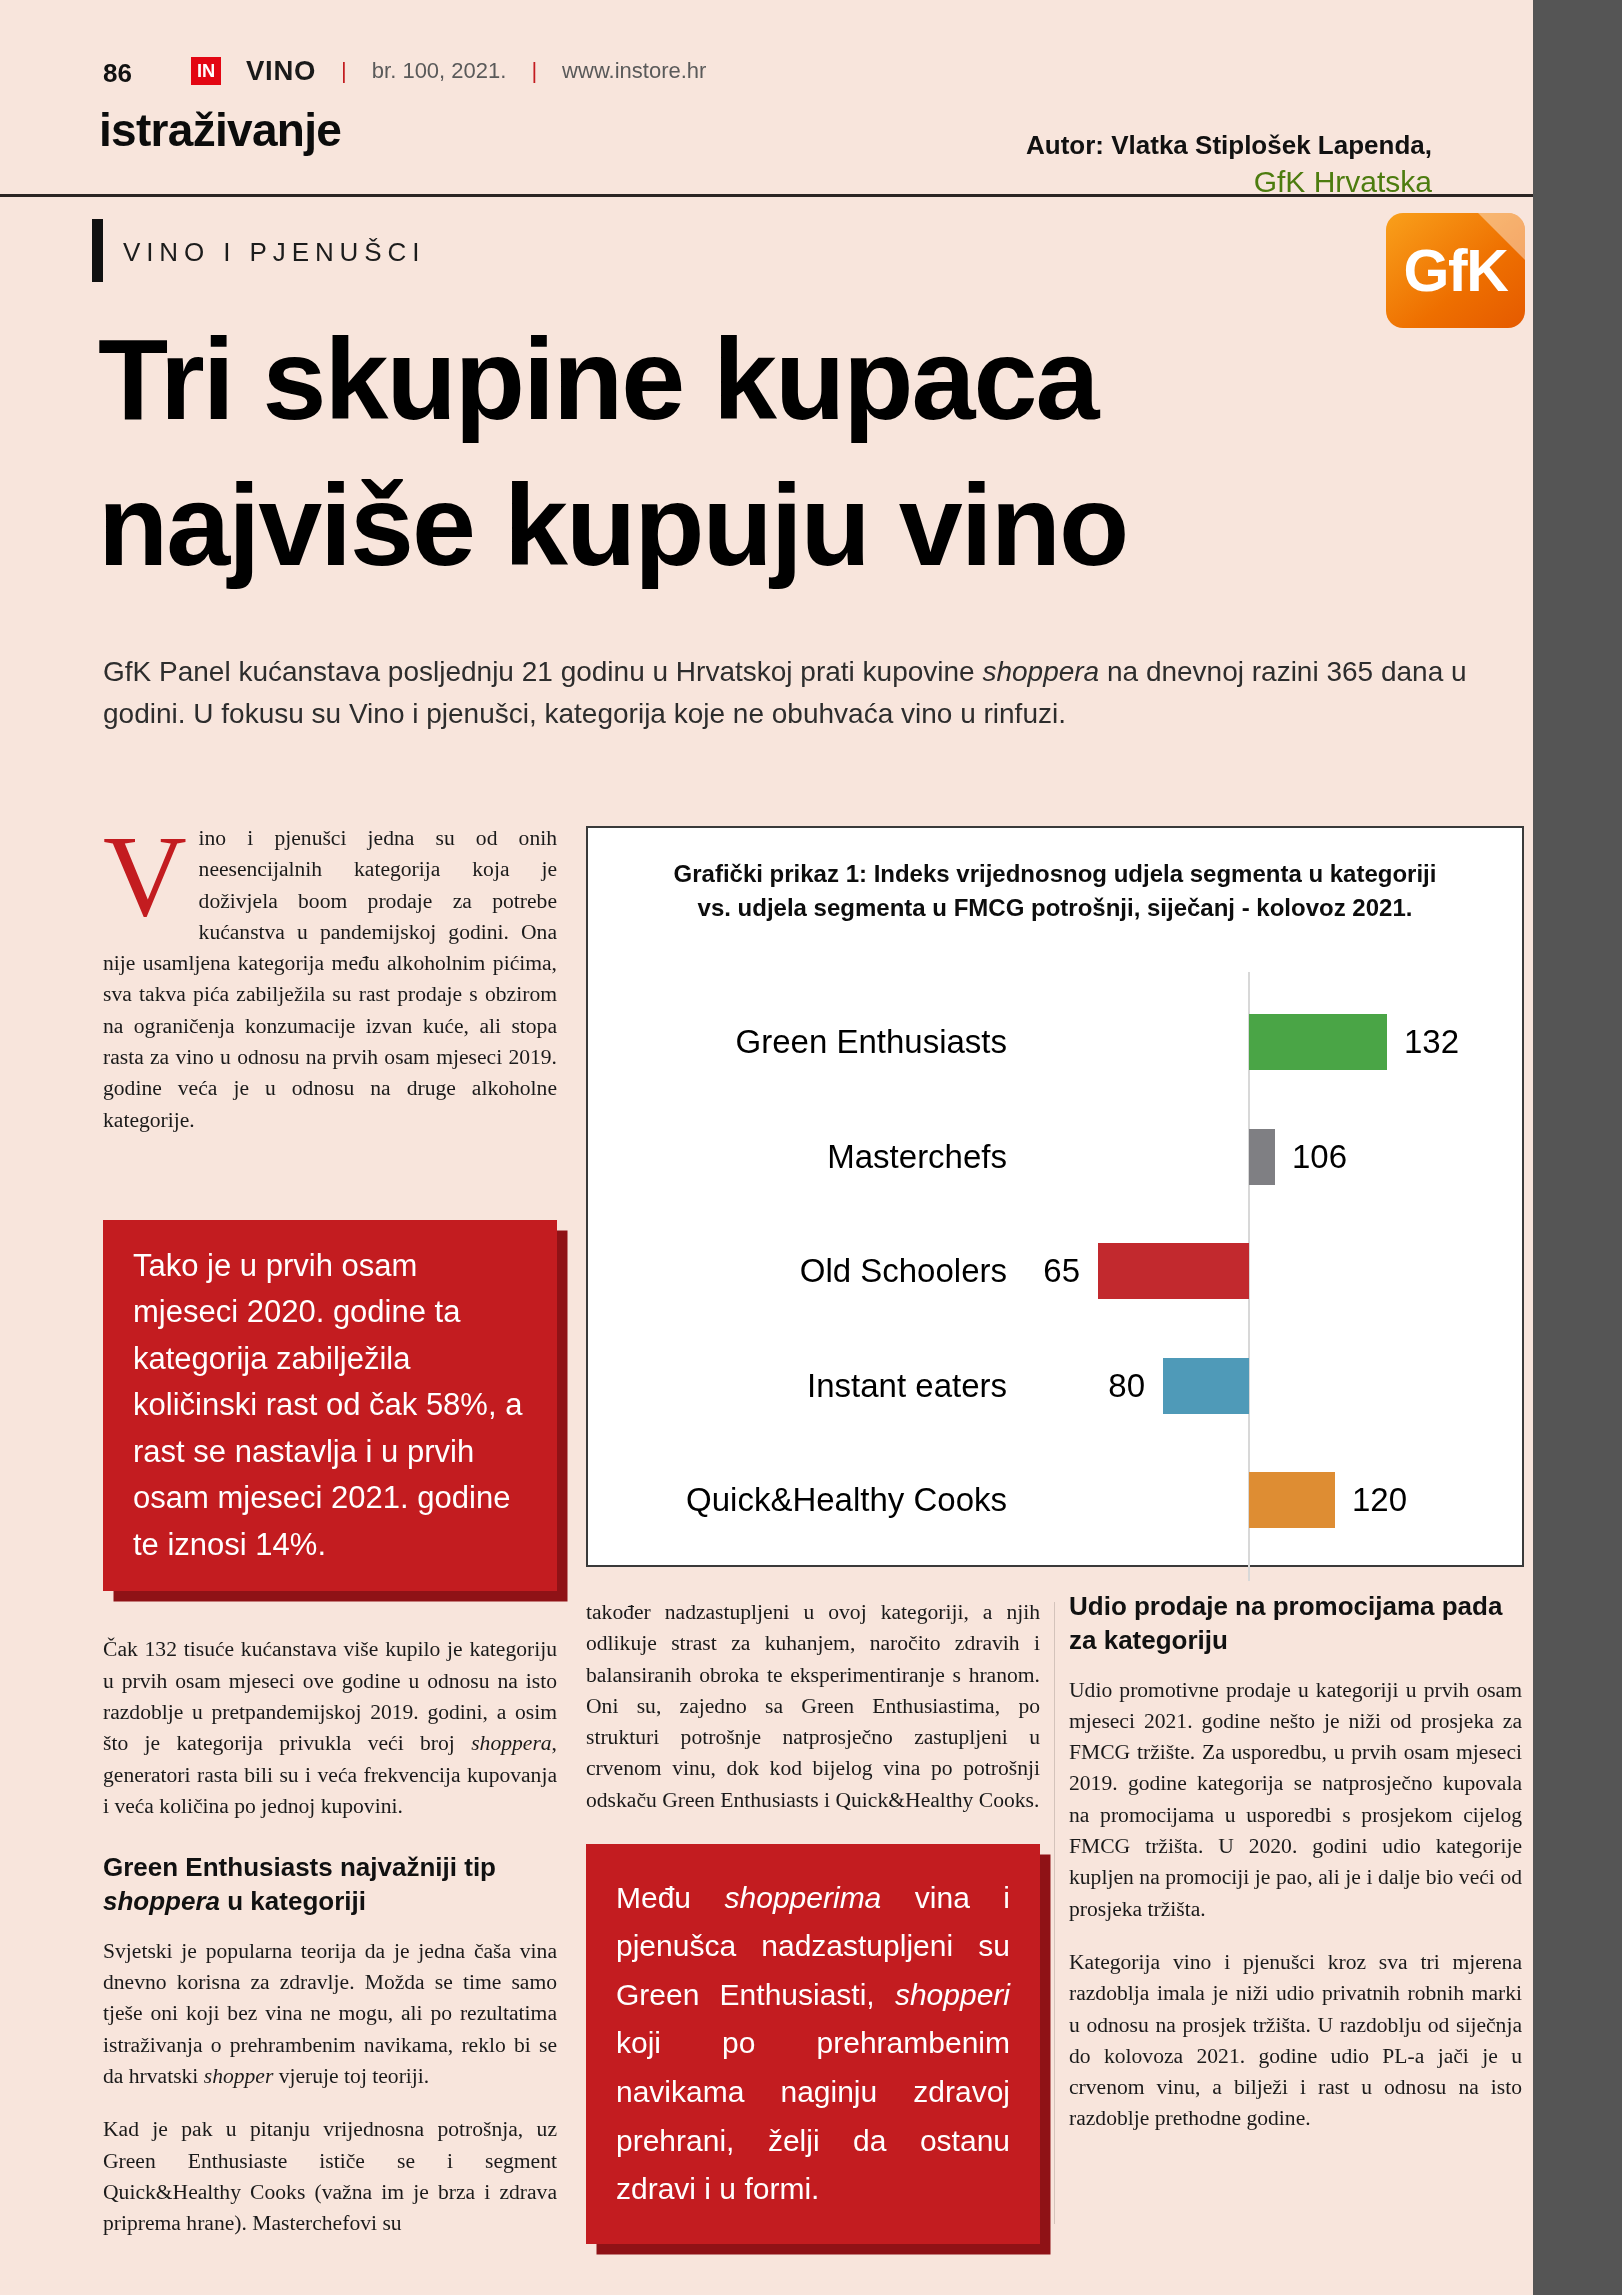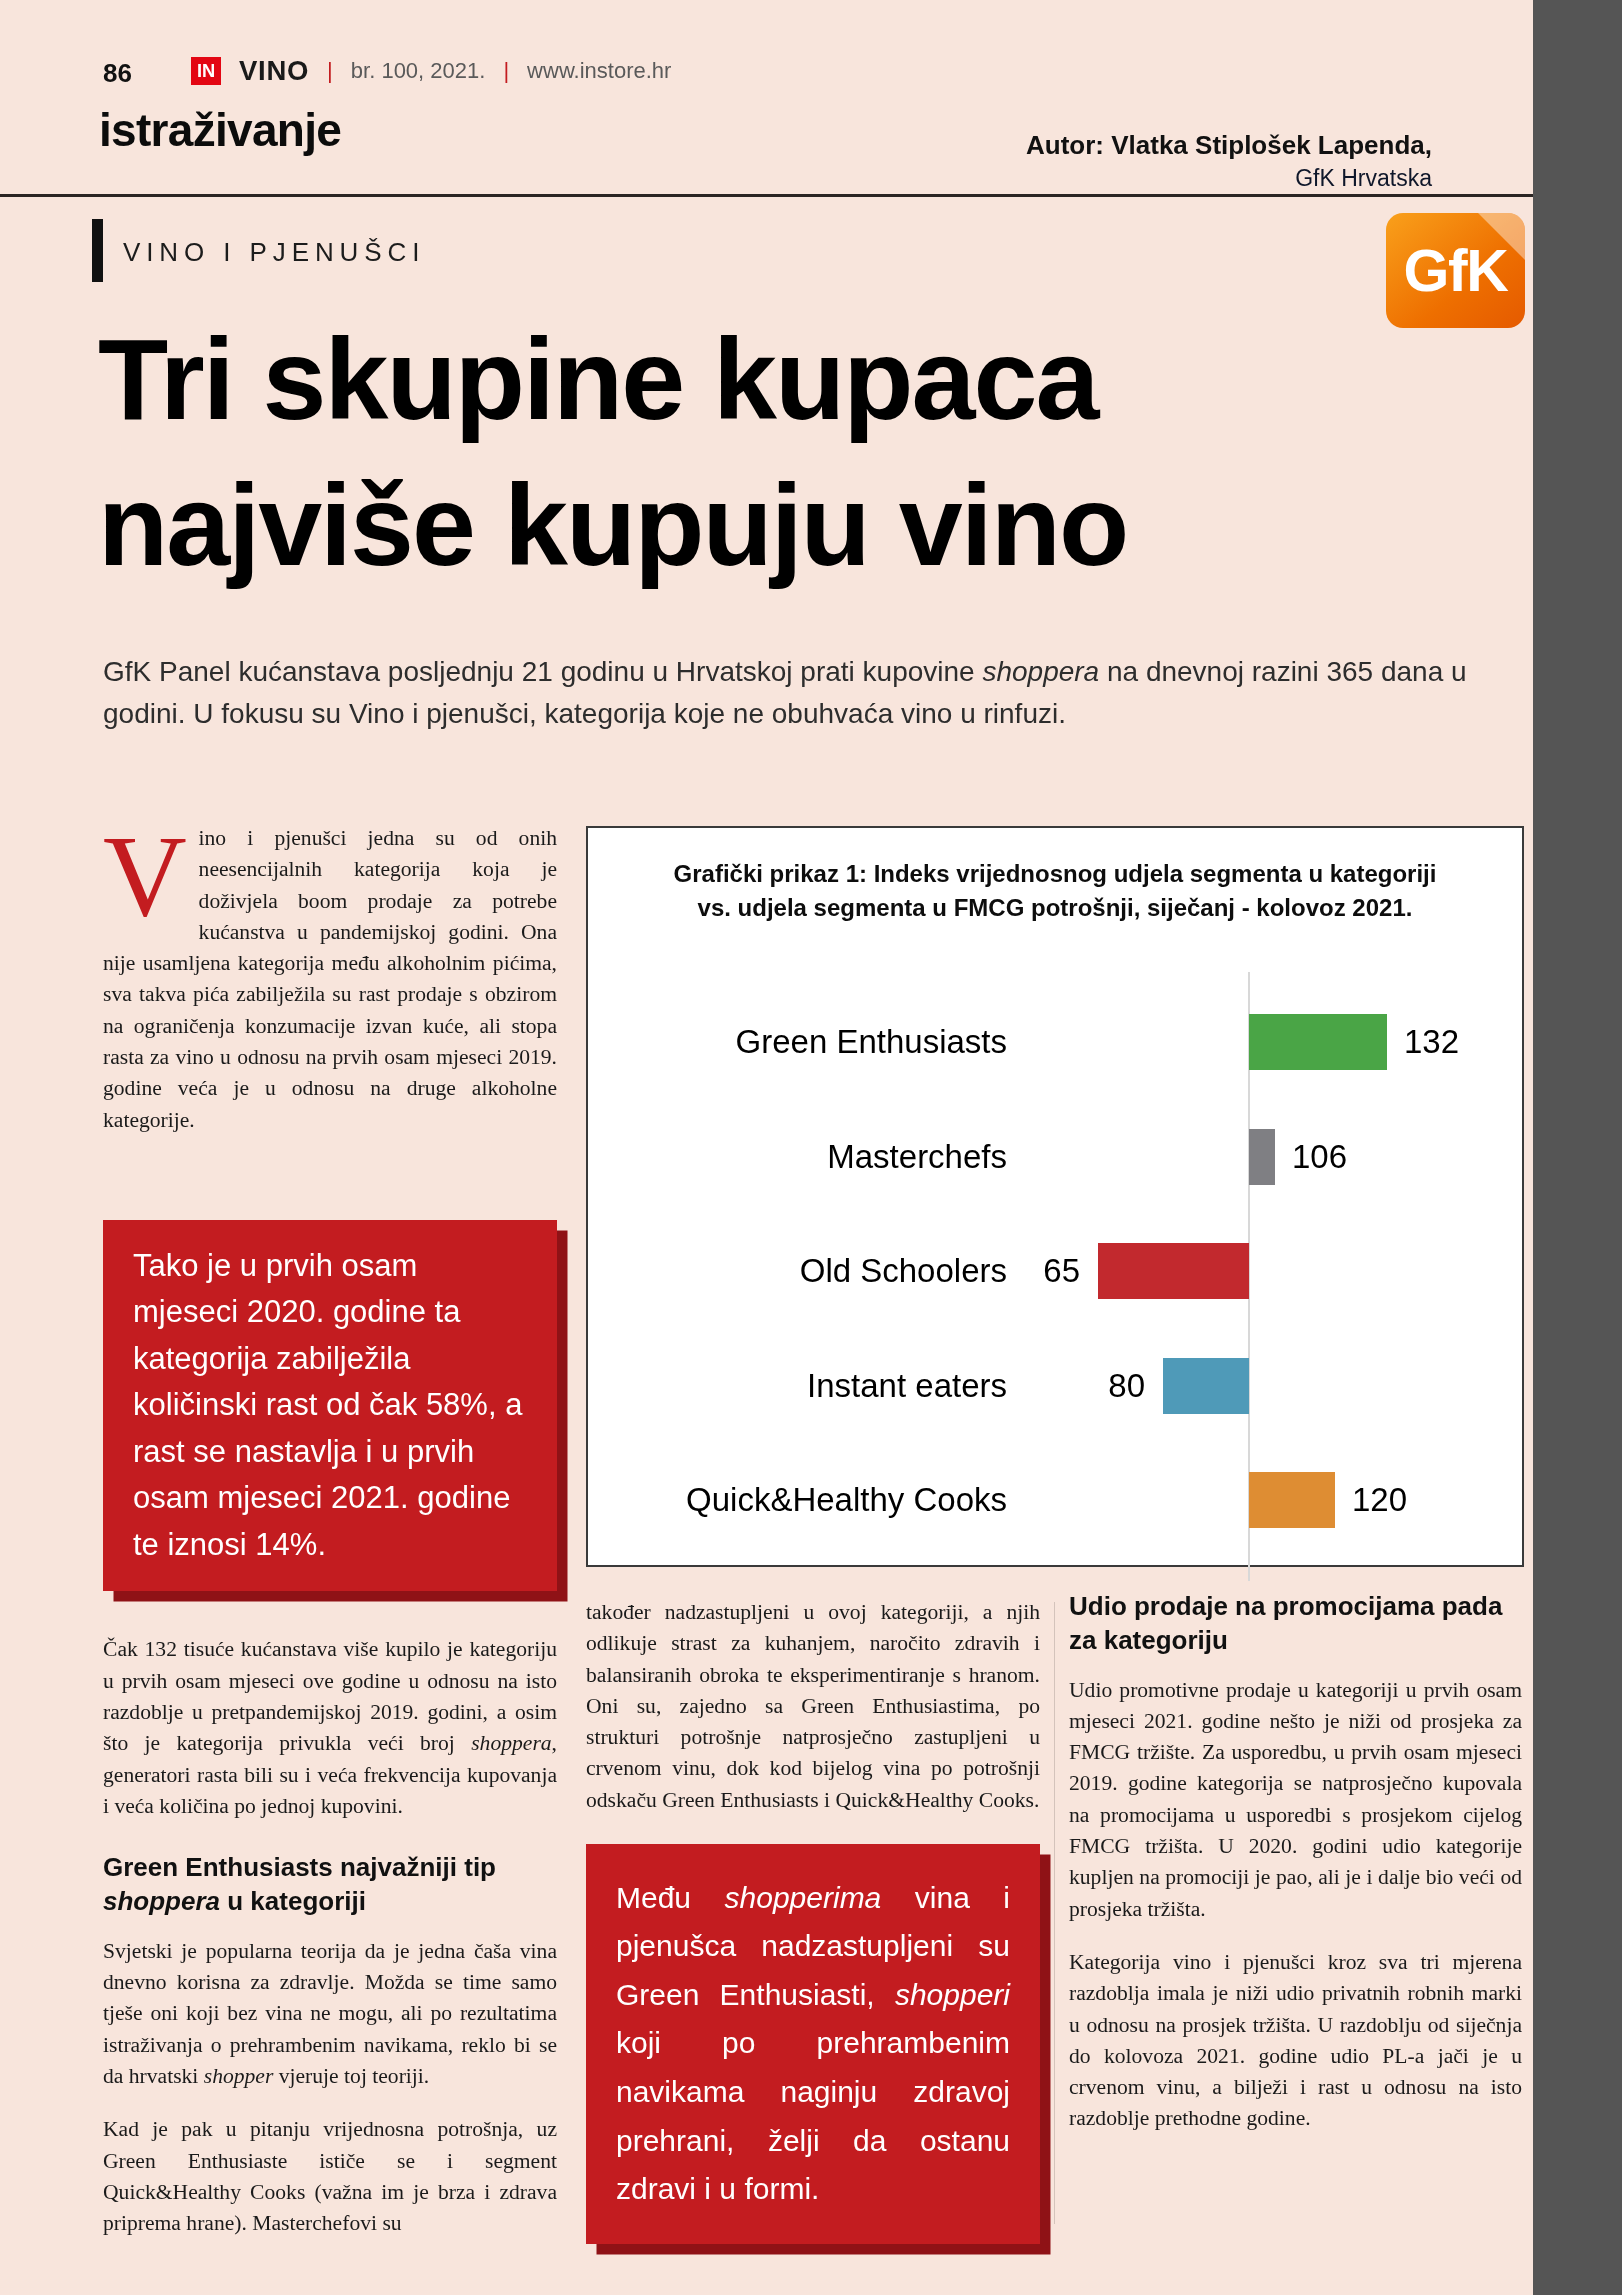--- a/index.html
+++ b/index.html
@@ -2,29 +2,29 @@
 <html lang="hr" style="font-size:10.5px"><head>
 <meta charset="utf-8">
 <style>
   html,body{margin:0;padding:0;background:#555;}
   .page{
     position:relative;width:1533px;height:2295px;background:#f8e5dc;
     overflow:hidden;font-family:"Liberation Sans",sans-serif;color:#111;
   }
   
   .page-number{position:absolute;left:103px;top:58px;font-size:26px;font-weight:bold;color:#111;}
-  .masthead{position:absolute;left:191px;top:55px;display:flex;align-items:center;gap:18px;}
+  .masthead{position:absolute;left:191px;top:55px;display:flex;align-items:center;gap:25px;}
   .logo-in{background:#e30613;color:#fff;font-weight:bold;font-size:18.3px;padding:4.6px 5.9px;line-height:1;}
   .logo-store{font-weight:bold;font-size:27.5px;color:#1a1a1a;letter-spacing:0.7px;}
   .mast-sep{color:#c31c20;font-size:22px;}
   .mast-issue,.mast-url{font-size:22px;color:#5a5a5a;}
   .section-title{position:absolute;left:99px;top:103px;font-size:46px;font-weight:bold;color:#0c0c0c;letter-spacing:-0.7px;}
   .author{position:absolute;right:101px;top:130px;text-align:right;}
   .author-name{display:block;font-size:26px;font-weight:bold;color:#111;}
-  .author-org{display:block;font-size:23px;color:#0f172a;margin-top:3.9px;}
+  .author-org{display:block;font-size:30px;color:#4d7c0f;margin-top:3.9px;}
   .top-rule{position:absolute;left:0;top:194px;width:1623px;height:2.6px;background:#2b2523;}
   .kicker-bar{position:absolute;left:92px;top:219px;width:10.5px;height:63px;background:#111;}
   .kicker{position:absolute;left:123px;top:237px;font-size:26px;letter-spacing:5.9px;color:#1c1c1c;}
   .gfk-logo{position:absolute;left:1386px;top:213px;width:139px;height:115px;border-radius:17px;
     background:linear-gradient(140deg,#f9a01b,#ee6f00 60%,#e55a00);
     display:flex;align-items:center;justify-content:center;overflow:hidden;}
   .gfk-corner{position:absolute;top:0;right:0;width:0;height:0;
     border-top:47px solid rgba(255,255,255,.42);border-left:47px solid transparent;}
   .gfk-logo-text{color:#fff;font-size:59px;font-weight:bold;letter-spacing:-1.3px;position:relative;}
   

